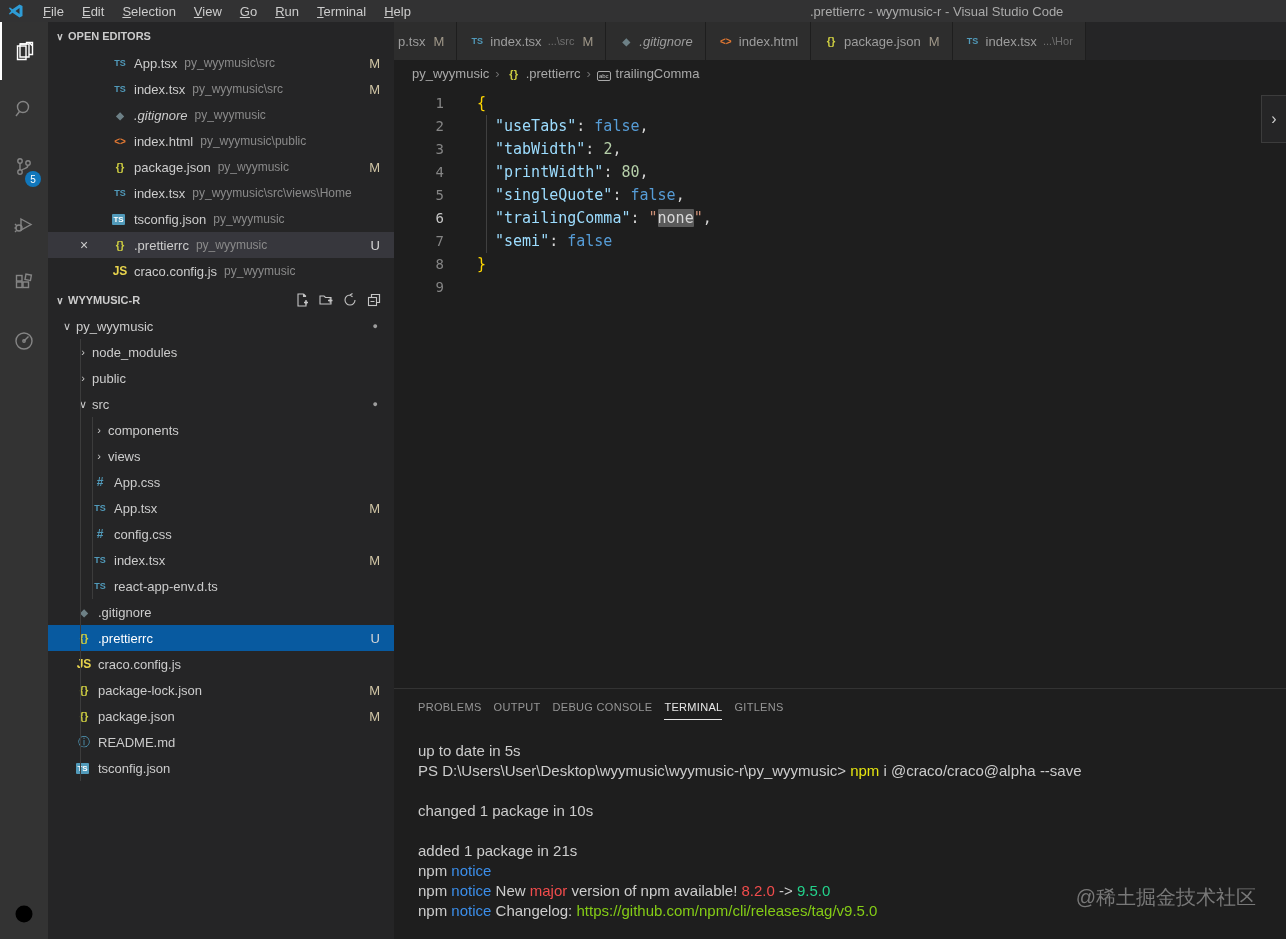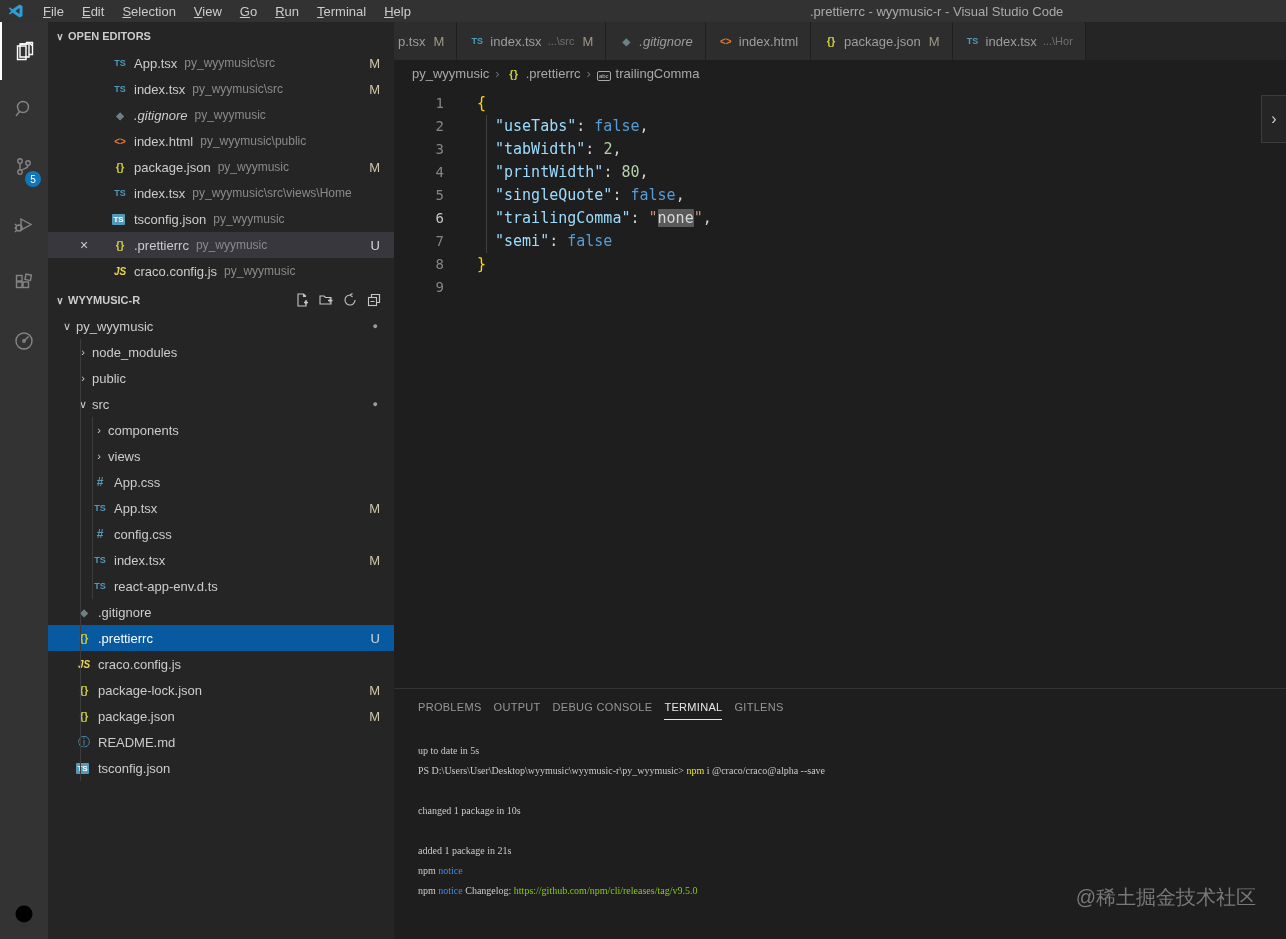--- a/index.html
+++ b/index.html
@@ -41,21 +41,21 @@
   .row .nm.italic { font-style:italic; }
   .row .pth { color:#8a8a8a; font-size:12px; margin-left:7px; overflow:hidden; text-overflow:ellipsis; }
   .row .badge { margin-left:auto; padding-right:14px; color:#d0c5a5; font-size:13px; }
   .row .badge.u { color:#d7d7d7; }
   .row.oe { padding-left:64px; position:relative; }
   .row.oe.active { background:#37373d; }
   .row.oe .close { position:absolute; left:28px; width:16px; text-align:center; color:#cccccc; font-size:14px; }
   .fic { display:inline-block; width:16px; margin-right:6px; font-size:10px; font-weight:bold; text-align:center; flex:none; }
   .ic-ts { color:#519aba; font-size:9px; }
   .ic-tsconfig { color:#ffffff; background:#519aba; font-size:8px; line-height:11px; height:11px; width:13px; border-radius:1px; margin-right:9px; }
-  .ic-js { color:#e8d44d; font-size:10px;font-style:italic; }
+  .ic-js { color:#e8d44d; font-size:12px; }
   .ic-json { color:#cbcb41; font-size:11px; }
   .ic-css { color:#519aba; font-size:12px; }
   .ic-html { color:#e37933; font-size:10px; }
   .ic-git { color:#6d8086; font-size:10px; }
   .ic-info { color:#519aba; font-size:12px; font-weight:normal; }
 
   .tree { position:relative; }
   .row.tree-row .chev { width:14px; font-size:11px; color:#cccccc; flex:none; text-align:center; margin-right:2px; }
   .row.tree-row .dot { margin-left:auto; padding-right:16px; color:#9d9d9d; font-size:9px; }
   .row.tree-row.selected { background:#085aa0; }
@@ -94,21 +94,21 @@
 
   .float-arrow { position:absolute; right:0; top:73px; width:25px; height:48px; background:#252526;
     border:1px solid #3c3c3c; border-right:none; display:flex; align-items:center; justify-content:center;
     color:#cccccc; font-size:16px; cursor:pointer; }
 
   
   .panel { height:251px; flex:none; border-top:1px solid #333333; display:flex; flex-direction:column; position:relative; }
   .panel-tabs { height:34px; display:flex; align-items:center; padding-left:24px; gap:12px; flex:none;text-align:center; }
   .ptab { font-size:11px; letter-spacing:0.3px; color:#969696; padding:8px 0 6px; border-bottom:1px solid transparent; cursor:pointer; }
   .ptab.active { color:#e7e7e7; border-bottom-color:#e7e7e7; }
-  .terminal { flex:1; font-family:Liberation Serif, serif; font-size:10px;
+  .terminal { flex:1; font-family:Liberation Sans, sans-serif; font-size:15px;
     padding:18px 11px 0 24px; overflow:hidden; }
   .t-line { height:20px; line-height:20px; white-space:pre; }
   .t-fg { color:#cccccc; } .t-yellow { color:#e5e510; } .t-blue { color:#3b8eea; }
   .t-red { color:#f14c4c; } .t-green { color:#23d18b; } .t-cyan { color:#84cc16; } .t-dim { color:#9a9a9a; }
   .watermark { position:absolute; right:30px; bottom:28px; color:#787878; font-size:20px; }
 </style>
 </head>
 <body>
 
 <div class="titlebar">
@@ -430,18 +430,19 @@
           <span class="ptab">GITLENS</span>
         </div>
       <div class="terminal" id="terminal">
           <div class="t-line"><span class="t-fg">up to date in 5s</span></div>
           <div class="t-line"><span class="t-fg">PS D:\Users\User\Desktop\wyymusic\wyymusic-r\py_wyymusic&gt; </span><span class="t-yellow">npm</span><span class="t-fg"> i @craco/craco@alpha --save</span></div>
           <div class="t-line"></div>
           <div class="t-line"><span class="t-fg">changed 1 package in 10s</span></div>
           <div class="t-line"></div>
           <div class="t-line"><span class="t-fg">added 1 package in 21s</span></div>
           <div class="t-line"><span class="t-fg">npm </span><span class="t-blue">notice</span></div>
+          <div class="t-line"><span class="t-fg">npm </span><span class="t-blue">notice</span><span class="t-fg"> New </span><span class="t-red">major</span><span class="t-fg"> version of npm available! </span><span class="t-red">8.2.0</span><span class="t-fg"> -&gt; </span><span class="t-green">9.5.0</span></div>
           <div class="t-line"><span class="t-fg">npm </span><span class="t-blue">notice</span><span class="t-fg"> Changelog: </span><span class="t-cyan">https://github.com/npm/cli/releases/tag/v9.5.0</span></div>
         </div>
       <div class="watermark">@稀土掘金技术社区</div>
     </div>
   </div>
 </div>
 
 </body></html>

